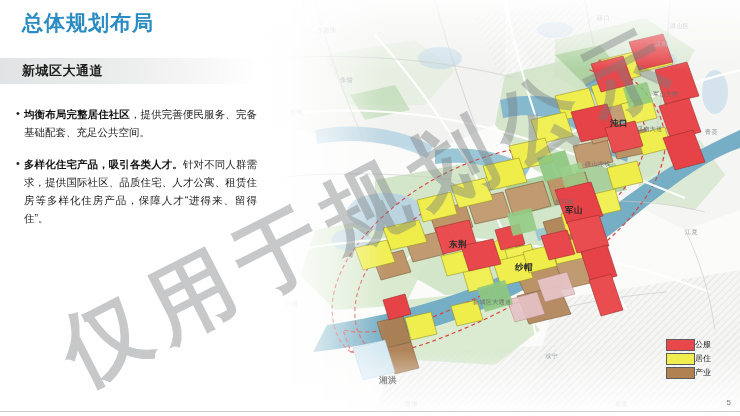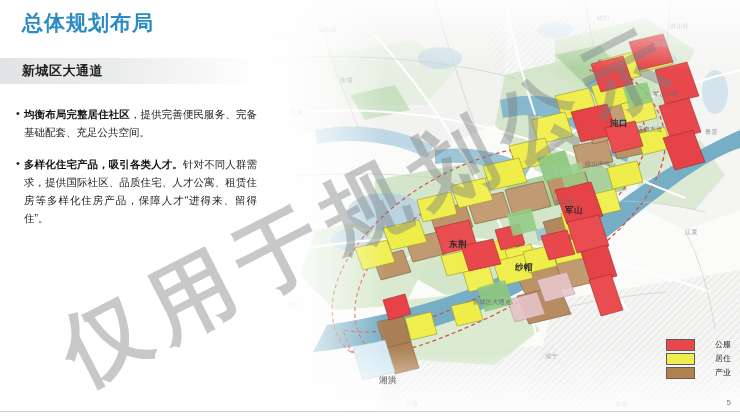--- a/index.html
+++ b/index.html
@@ -55,21 +55,21 @@
     transform:rotate(-27deg);transform-origin:center center;
     display:flex;align-items:center;justify-content:center;}
   .watermark span{font-size:85px;font-weight:bold;color:rgba(120,124,126,.42);
     letter-spacing:12px;white-space:nowrap;
     font-family:"Liberation Sans","DejaVu Sans",sans-serif;}
 
   
   .legend{position:absolute;left:666px;top:338px;width:68px;}
   .legend-row{display:flex;align-items:center;height:13px;margin-bottom:1px;}
   .legend-swatch{width:27px;height:10px;border:1px solid #5c5c5c;flex:0 0 27px;}
-  .legend-label{margin-left:20px;font-size:8px;color:#1b1b1b;white-space:nowrap;}
+  .legend-label{margin-left:0;font-size:8px;color:#1b1b1b;white-space:nowrap;}
 
   
   .page-num{position:absolute;right:9px;bottom:9px;font-size:8px;color:#6f7c86;}
   .footer-rule{position:absolute;left:0;bottom:4px;width:740px;height:1px;background:#c9cdd0;}
 </style>
 </head>
 <body>
 
 <div id="slide">
 

